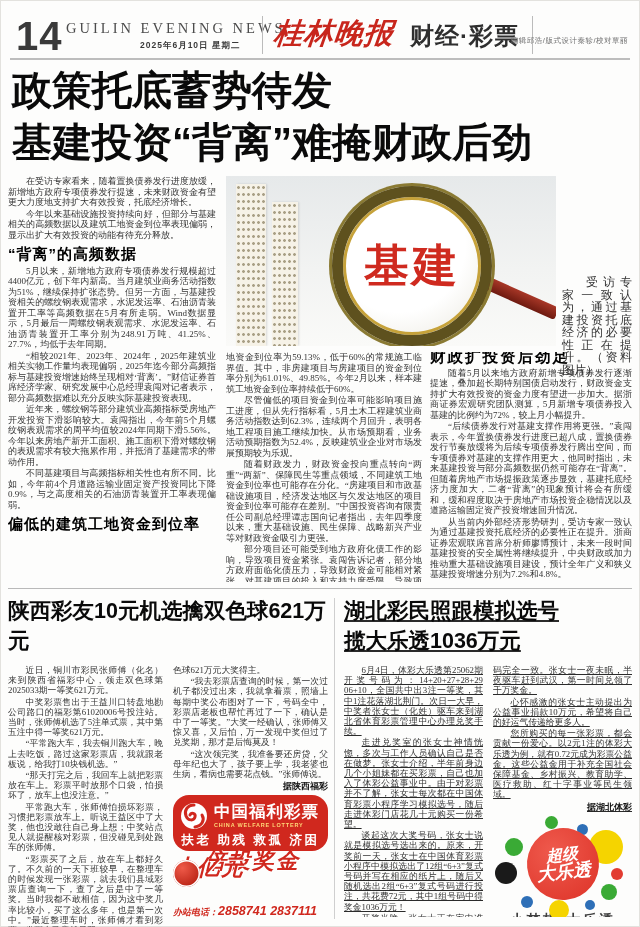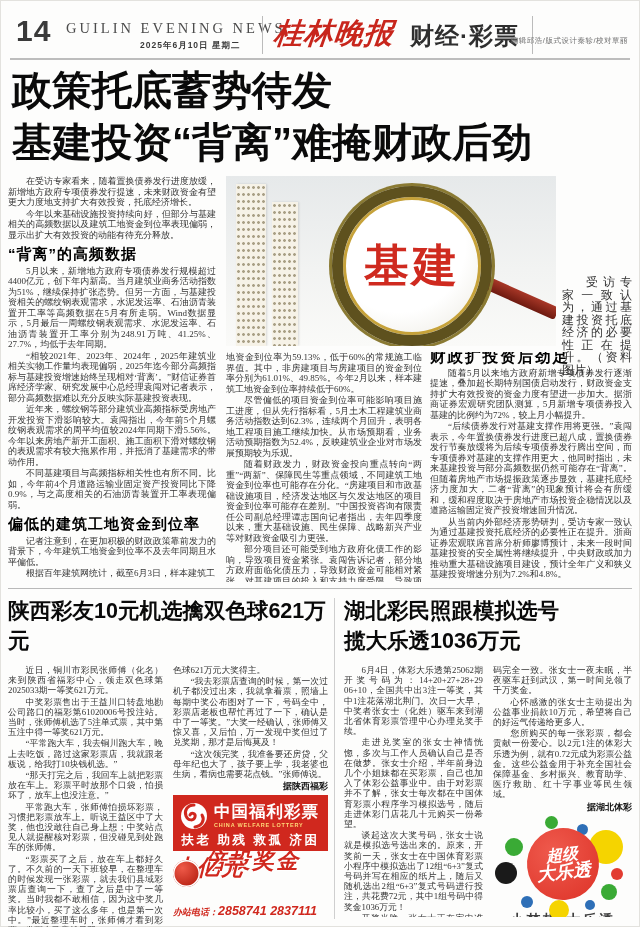--- a/index.html
+++ b/index.html
@@ -1,21 +1,21 @@
 <!DOCTYPE html>
 <html style="--ad-red: #d0281e; --brand-red: #c8261c;"><head>
 <meta charset="utf-8">
 <style>
   html,body{margin:0;padding:0;background:#e9e8e4;}
   .page{position:relative;width:640px;height:927px;margin:0 auto;background:#fdfdfc;
         font-family:"Liberation Sans",sans-serif;color:#2b2b2b;overflow:hidden;
         box-shadow:inset 0 0 0 1px #e3e2de;}
   
   .header{position:absolute;top:12px;left:10px;right:10px;height:46px;border-bottom:2px solid #bdbdbd;}
-  .pageno{position:absolute;left:6px;top:2px;font-size:30px;font-weight:800;color:#3a3a3a;letter-spacing:1px;}
+  .pageno{position:absolute;left:6px;top:2px;font-size:40px;font-weight:800;color:#3a3a3a;letter-spacing:1px;}
   .mast-en{position:absolute;left:56px;top:8px;font-family:"Liberation Serif",serif;font-size:14.5px;
            letter-spacing:3px;color:#4c4c4c;}
   .issue-date{position:absolute;left:130px;top:28px;font-size:8.5px;font-weight:700;color:#3a3a3a;letter-spacing:1px;}
   .vline{position:absolute;top:4px;width:1px;height:38px;background:#bbb;}
   .vline1{left:252px;}
   .vline2{left:522px;}
   .brand{position:absolute;left:264px;top:2px;font-family:"Liberation Serif",serif;font-size:29px;font-weight:900;
          font-style:italic;color:#c8261c;letter-spacing:1px;transform:skewX(-6deg);}
   .section-name{position:absolute;left:400px;top:8px;font-size:24px;font-weight:800;color:#2e2e2e;letter-spacing:1px;}
   .credits{position:absolute;right:2px;top:24px;font-size:7.5px;color:#6f6f6f;letter-spacing:.5px;}
@@ -53,31 +53,31 @@
   .handle{position:absolute;left:258px;top:116px;width:76px;height:13px;border-radius:3px;
           background:linear-gradient(#a83727,#6e1a10);transform:rotate(24deg);}
   .caption{position:absolute;left:562px;top:100px;width:70px;font-family:Liberation Sans, sans-serif;
            font-size:12px;line-height:12.5px;color:#333;text-align:justify;}
   .caption .para{text-indent:2em;margin:0;}
   
   .hdiv{position:absolute;left:8px;right:8px;top:588px;height:1px;background:#b9b9b9;}
   .vdiv-bottom{position:absolute;left:334px;top:598px;bottom:8px;width:1px;background:#cfcfcf;}
   
   .bot-left{position:absolute;left:8px;top:596px;width:320px;}
-  .bot-right{position:absolute;left:344px;top:596px;width:288px;}
+  .bot-right{position:absolute;left:344px;top:596px;width:288px;text-decoration:underline;}
   .bot-head{font-size:21.5px;line-height:30px;font-weight:900;color:#0a0a0a;letter-spacing:0;}
   .bot-cols{display:flex;gap:10px;margin-top:9px;font-family:"Liberation Serif",serif;
             font-size:8.8px;line-height:10.2px;color:#333;text-align:justify;}
   .bcol{overflow:hidden;}
   .bot-left .bcol{width:155px;height:272px;}
   .bot-right .bcol{width:139px;height:252px;}
   .bsource{font-family:"Liberation Sans",sans-serif;font-weight:800;font-size:9px;text-align:right;color:#111;margin:2px 0 4px;}
   
   .ad{margin-top:4px;font-family:"Liberation Sans",sans-serif;}
-  .ad-box{background:var(--ad-red,#d0281e);border-radius:0;padding:6px 6px 5px;color:#fff;}
+  .ad-box{background:var(--ad-red,#d0281e);border-radius:16px;padding:6px 6px 5px;color:#fff;}
   .ad-top{display:flex;align-items:center;gap:5px;}
   .ad-logo{width:30px;height:30px;flex:0 0 30px;}
   .ad-name{font-size:16.5px;font-weight:900;letter-spacing:1px;line-height:17px;}
   .ad-en{font-size:5.5px;color:#ffd978;letter-spacing:.8px;font-weight:700;}
   .ad-slogan{text-align:center;font-size:12.5px;font-weight:800;letter-spacing:2.5px;margin-top:4px;}
   .ad-promo{position:relative;margin-top:5px;height:46px;}
   .ad-seal{position:absolute;left:0;top:4px;width:27px;height:27px;border-radius:50%;
            background:radial-gradient(circle at 35% 30%,#ef5a49,#a91205);box-shadow:0 0 0 1.5px #fff inset;}
   .promo1{margin-left:31px;font-size:22px;font-style:italic;font-weight:900;color:var(--ad-red,#d0281e);
           letter-spacing:2px;text-shadow:1px 1px 0 #fff;}
@@ -125,24 +125,20 @@
           <p class="para">今年以来基础设施投资持续向好，但部分与基建相关的高频数据以及建筑工地资金到位率表现偏弱，显示出扩大有效投资的动能有待充分释放。</p>
         </div>
       <h3 class="subhead">“背离”的高频数据</h3>
       <div>
           <p class="para">5月以来，新增地方政府专项债券发行规模超过4400亿元，创下年内新高。当月建筑业商务活动指数为51%，继续保持扩张态势。但另一方面，与基建投资相关的螺纹钢表观需求，水泥发运率、石油沥青装置开工率等高频数据在5月有所走弱。Wind数据显示，5月最后一周螺纹钢表观需求、水泥发运率、石油沥青装置开工率分别为248.91万吨、41.25%、27.7%，均低于去年同期。</p>
           <p class="para">“相较2021年、2023年、2024年，2025年建筑业相关实物工作量均表现偏弱，2025年迄今部分高频指标与基建投资增速始终呈现相对‘背离’。”财信证券首席经济学家、研究发展中心总经理袁闯对记者表示，部分高频数据难以充分反映实际基建投资表现。</p>
           <p class="para">近年来，螺纹钢等部分建筑业高频指标受房地产开发投资下滑影响较大。袁闯指出，今年前5个月螺纹钢表观需求的周平均值较2024年同期下滑5.56%。今年以来房地产新开工面积、施工面积下滑对螺纹钢的表观需求有较大拖累作用，并抵消了基建需求的带动作用。</p>
           <p class="para">不同基建项目与高频指标相关性也有所不同。比如，今年前4个月道路运输业固定资产投资同比下降0.9%，与之高度相关的石油沥青装置开工率表现偏弱。</p>
         </div>
       <h3 class="subhead">偏低的建筑工地资金到位率</h3>
-      <div>
-          <p class="para">记者注意到，在更加积极的财政政策靠前发力的背景下，今年建筑工地资金到位率不及去年同期且水平偏低。</p>
-          <p class="para">根据百年建筑网统计，截至6月3日，样本建筑工</p>
-        </div>
     </div>
 
     <div class="photo">
       <div class="building b1"></div>
       <div class="building b2"></div>
       <div class="ferrule"></div>
       <div class="handle"></div>
       <div class="ring">
         <span class="overlay-text">基建</span>
       </div>

